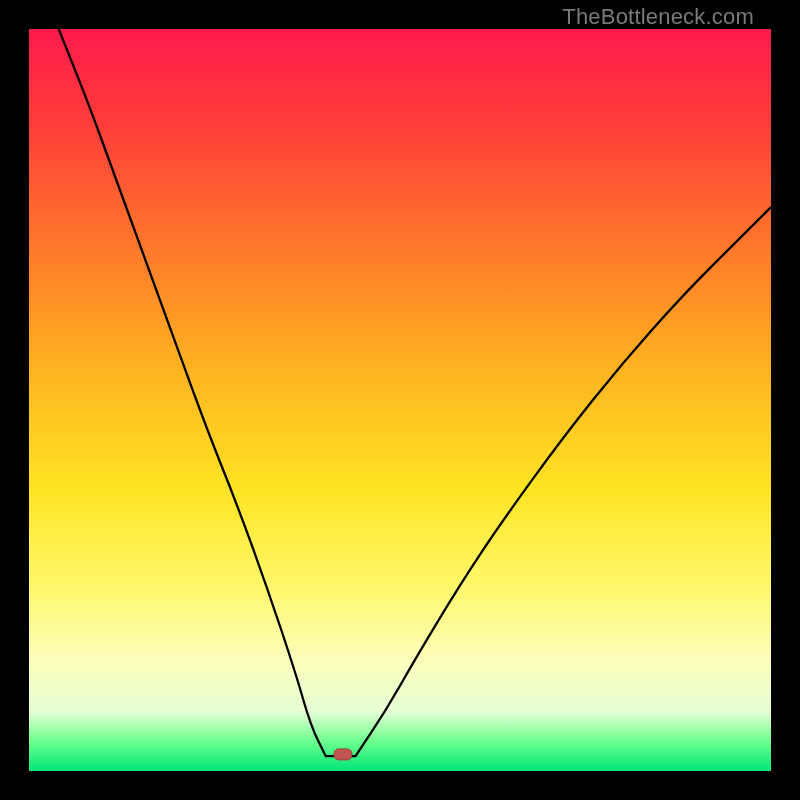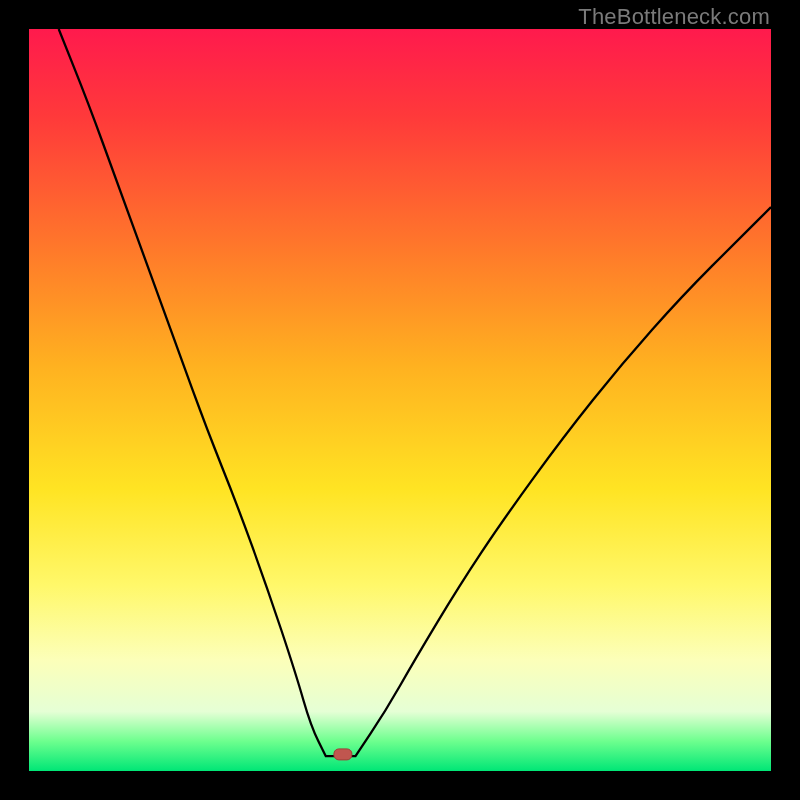--- a/index.html
+++ b/index.html
@@ -28,21 +28,21 @@
       #fff86a 75%,
       #fcffb9 85%,
       #e5ffd5 92%,
       #6dff8e 96%,
       #00e676 100%
     );
   }
   .watermark {
     position: absolute;
     top: 4px;
-    right: 30px;
+    right: 46px;
     color: #7a7a7a;
     font-size: 22px;
     font-weight: 500;
     letter-spacing: 0.2px;
     user-select: none;
   }
   svg.curve {
     position: absolute;
     left: 0;
     top: 0;

